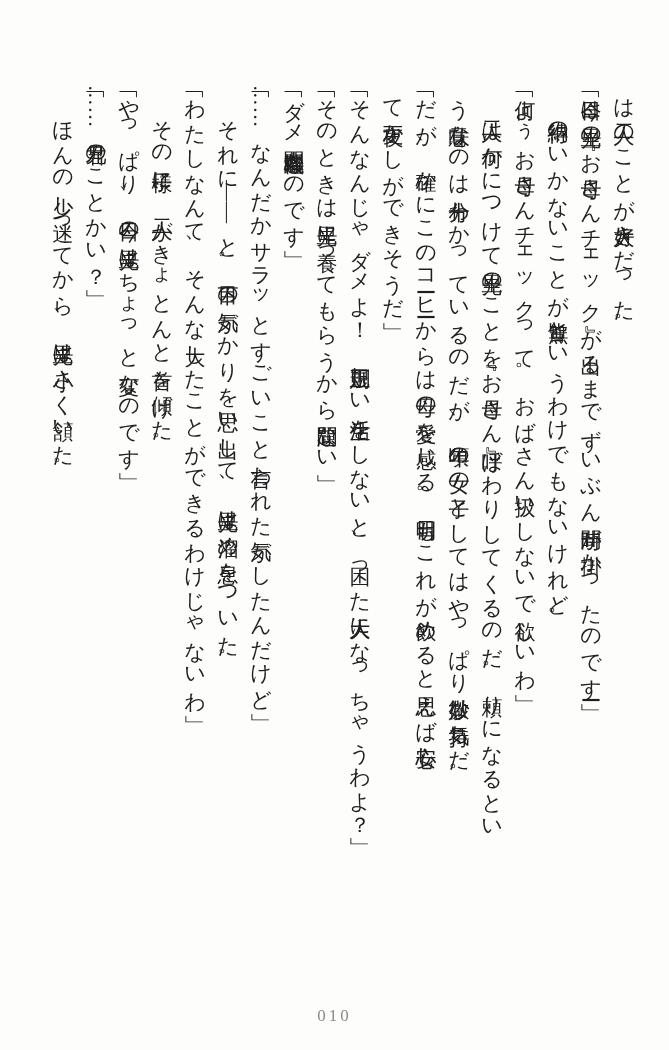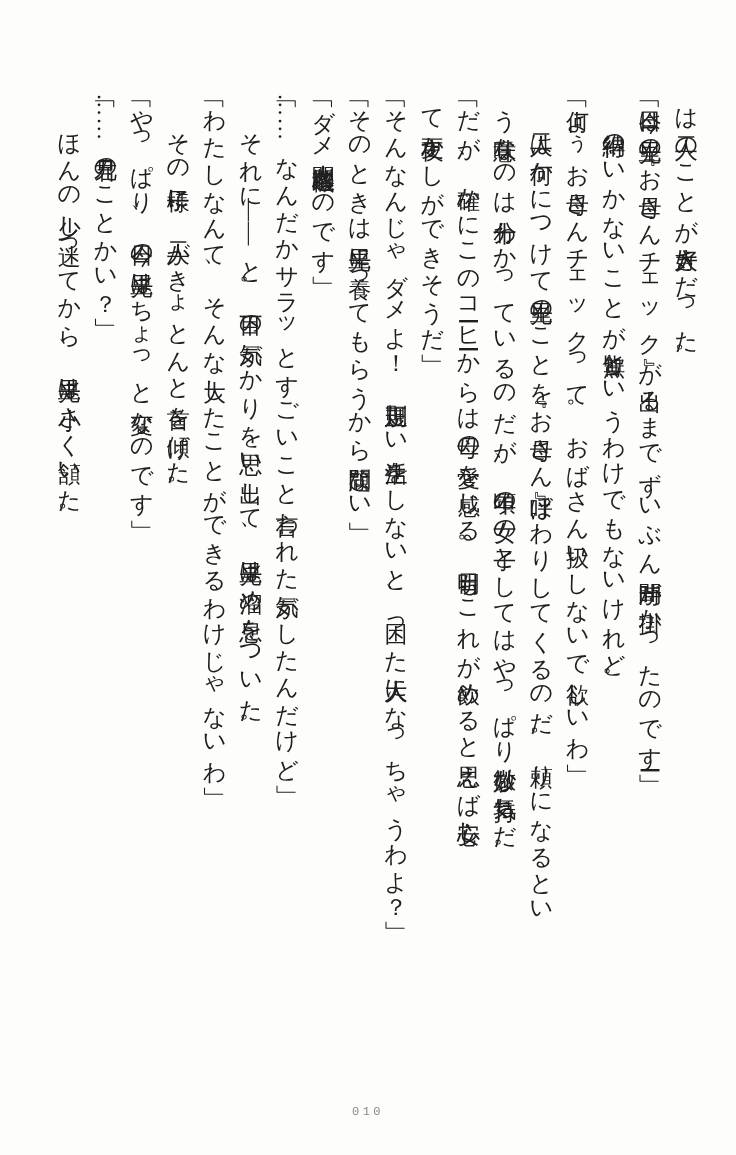--- a/index.html
+++ b/index.html
@@ -34,24 +34,24 @@
   }
   .text-column.indent {
     text-indent: 22px;
   }
   .page-number {
     position: absolute;
     top: 1006px;
     left: 0;
     width: 100%;
     text-align: center;
-    font-size: 11px;
+    font-size: 17px;
     letter-spacing: 3px;
     color: #8a8a8a;
-    font-family: Liberation Mono, monospace;
+    font-family: Liberation Serif, serif;
   }
 </style>
 </head>
 <body>
 
 <div class="page">
   <div class="text-area" id="text-columns" style="color: rgb(31, 31, 31);">
       <div class="text-column">は二人のことが大好きだった。</div>
       <div class="text-column">「今日は光里の『お母さんチェック』が出るまでずいぶん時間が掛かったのですー」</div>
       <div class="text-column indent">納得のいかないことが皆無というわけでもないけれど。</div>

